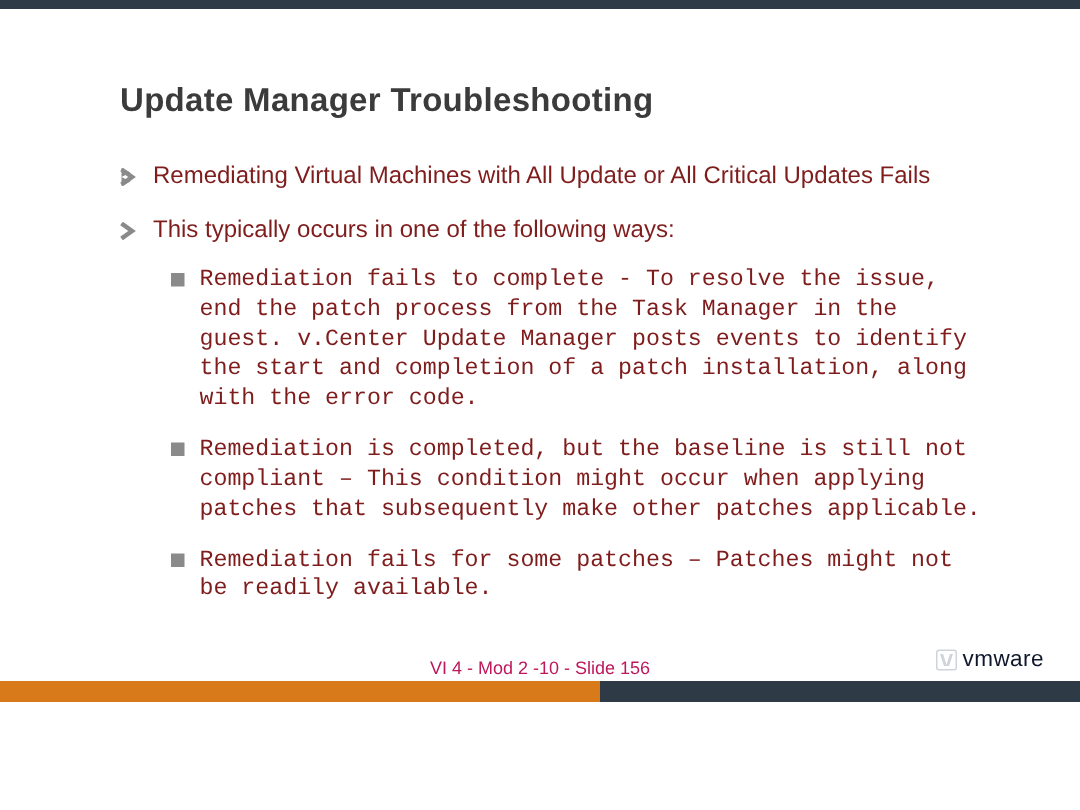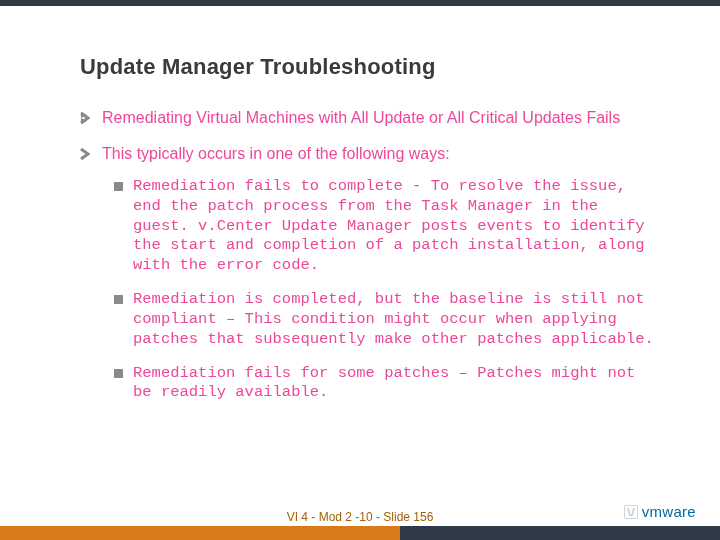--- a/index.html
+++ b/index.html
@@ -1,20 +1,20 @@
 <!DOCTYPE html>
 <html><head>
 <meta charset="utf-8">
 <style>
   * { box-sizing: border-box; margin: 0; padding: 0; }
   html, body { width: 720px; height: 540px; font-family: Arial, Helvetica, sans-serif; background: #fff; }
   .slide {
     position: relative;
     width: 720px;
-    height: 540px;
+    height: 468px;
     background: #ffffff;
     overflow: hidden;
   }
   .topbar {
     position: absolute;
     top: 0; left: 0; right: 0;
     height: 6px;
     background: #2f3a47;
   }
   .titleblock {
@@ -26,21 +26,21 @@
     font-size: 22px;
     font-weight: bold;
     color: #3b3b3b;
     letter-spacing: 0.2px;
   }
   .content {
     position: absolute;
     left: 80px;
     right: 60px;
     top: 108px;
-    color: #ec4899;
+    color: #7f1d1d;
   }
   .row {
     display: flex;
     align-items: flex-start;
     margin-bottom: 16px;
   }
   .row .txt {
     font-size: 16px;
     line-height: 1.28;
   }
@@ -68,21 +68,21 @@
   .footer {
     position: absolute;
     left: 0; right: 0; bottom: 0;
     height: 32px;
     display: flex;
     justify-content: center;
     align-items: flex-start;
   }
   .footer-text {
     font-size: 12px;
-    color: #a16207;
+    color: #be185d;
     margin-top: 2px;
   }
   .footer-bar {
     position: absolute;
     left: 0; right: 0; bottom: 0;
     height: 14px;
     display: flex;
   }
   .footer-orange {
     background: #d97a1a;
@@ -102,21 +102,21 @@
     width: 200px;
     height: 60px;
     background: radial-gradient(ellipse at bottom right, rgba(255,255,255,0.18), rgba(255,255,255,0) 70%);
     pointer-events: none;
   }
   .vmlogo {
     position: absolute;
     right: 24px;
     bottom: 20px;
     font-size: 15px;
-    color: #0369a1;
+    color: #0f172a;
     font-weight: normal;
     letter-spacing: 0.3px;
     display: flex;
     align-items: center;
     gap: 4px;
   }
   .vmlogo .box {
     display: inline-block;
     width: 14px; height: 14px;
     border: 1.5px solid #cfd4da;

